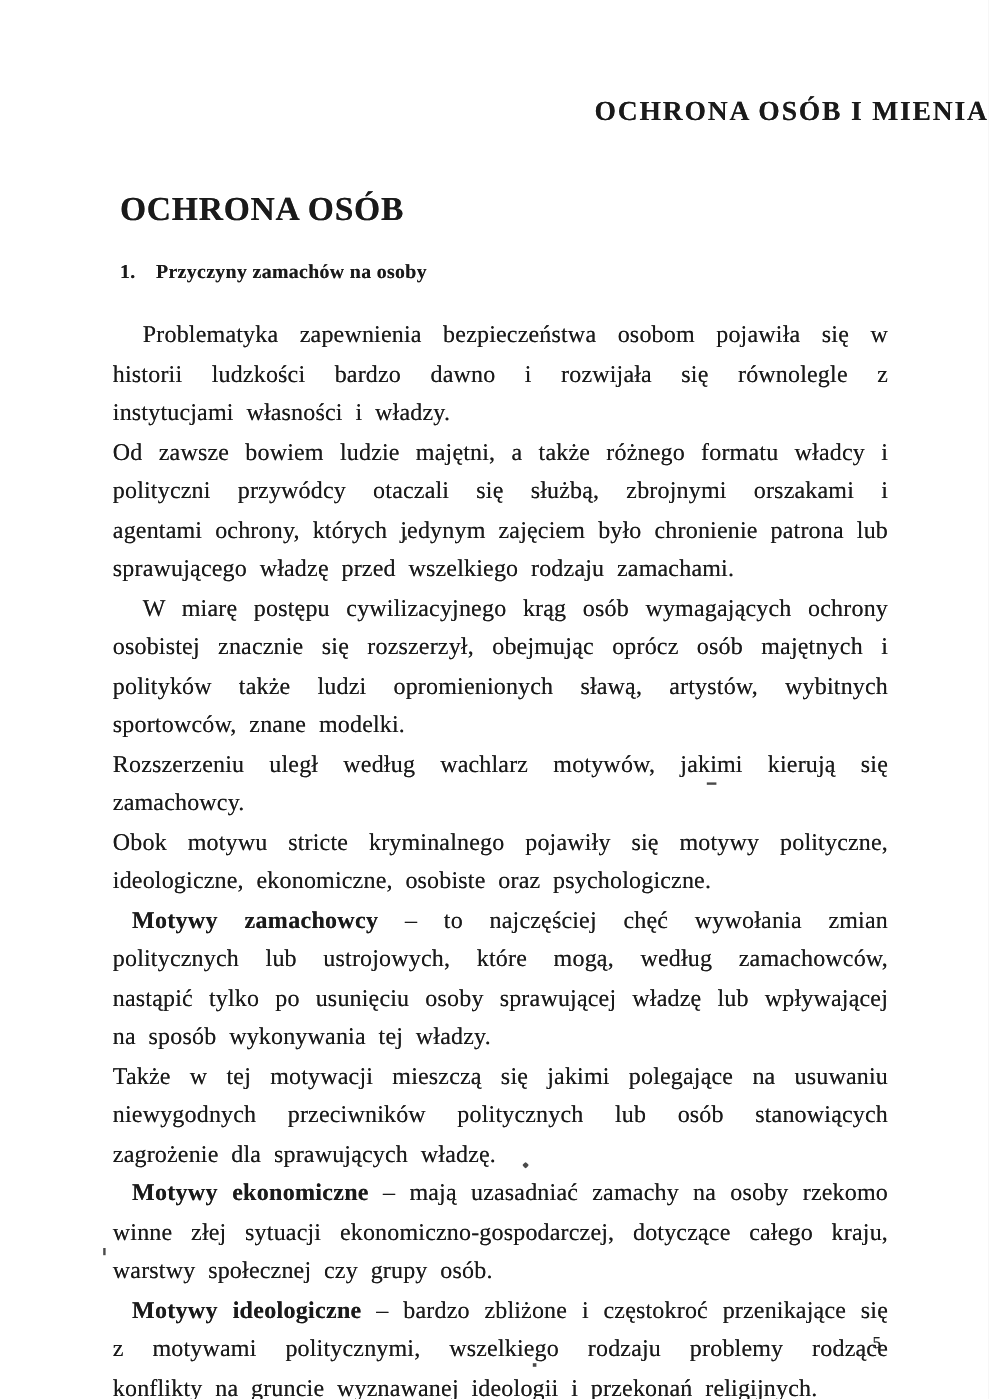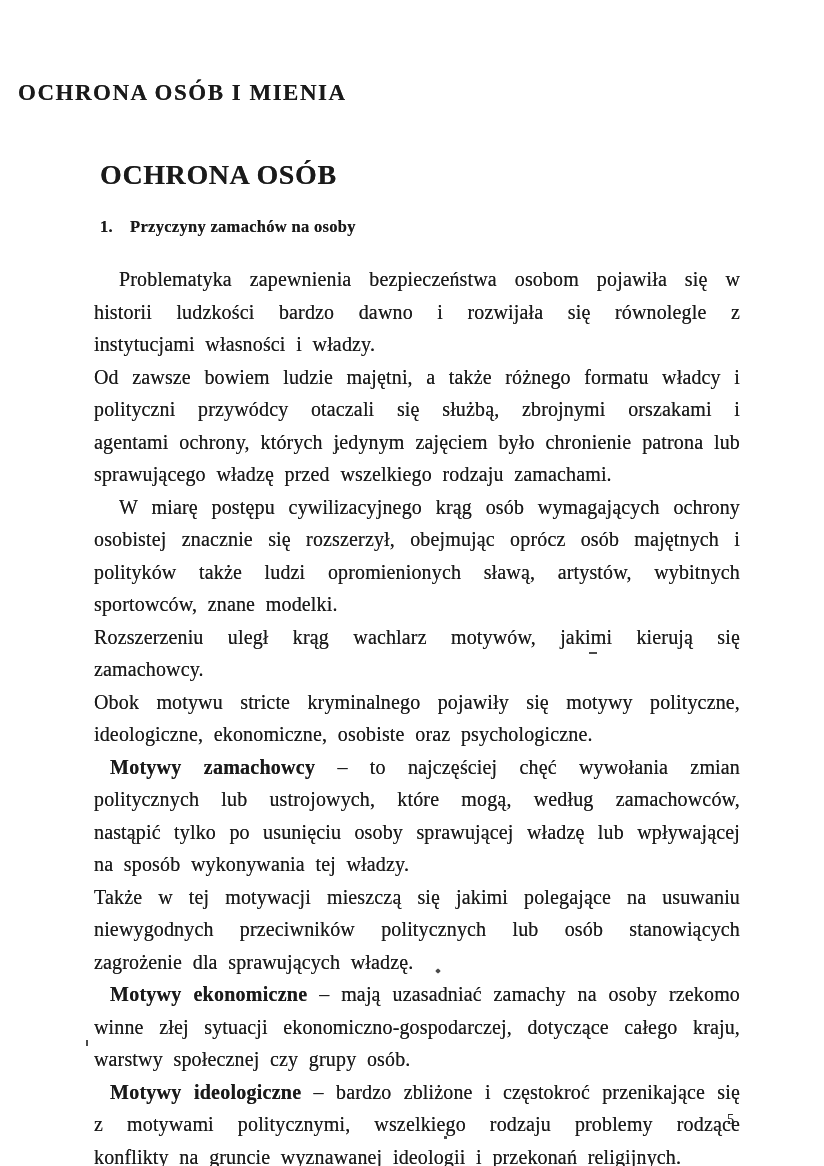--- a/index.html
+++ b/index.html
@@ -18,21 +18,21 @@
     color: #1a1a1a;
     box-sizing: border-box;
   }
   .scan-text {
     text-shadow: 0 0 0.45px rgba(25,25,25,0.75);
   }
   .doc-title {
     margin: 0;
     padding-top: 80px;
     padding-left: 18px;
-    text-align: left;
+    text-align: right;
     font-size: 23px;
     font-weight: bold;
     letter-spacing: 1.5px;
     line-height: 1.15;
   }
   .section-title {
     margin: 54px 0 0 100px;
     font-size: 28px;
     font-weight: bold;
     letter-spacing: 0.6px;
@@ -98,21 +98,21 @@
   <h2 class="section-title scan-text">OCHRONA OSÓB</h2>
 
   <h3 class="subsection scan-text">
     <span class="num">1.</span><span>Przyczyny zamachów na osoby</span>
   </h3>
 
   <div class="doc-body scan-text">
     <p class="ind">Problematyka zapewnienia bezpieczeństwa osobom pojawiła się w historii ludzkości bardzo dawno i rozwijała się równolegle z instytucjami własności i władzy.</p>
     <p>Od zawsze bowiem ludzie majętni, a także różnego formatu władcy i polityczni przywódcy otaczali się służbą, zbrojnymi orszakami i agentami ochrony, których jedynym zajęciem było chronienie patrona lub sprawującego władzę przed wszelkiego rodzaju zamachami.</p>
     <p class="ind">W miarę postępu cywilizacyjnego krąg osób wymagających ochrony osobistej znacznie się rozszerzył, obejmując oprócz osób majętnych i polityków także ludzi opromienionych sławą, artystów, wybitnych sportowców, znane modelki.</p>
-    <p>Rozszerzeniu uległ krąg wachlarz motywów, jakimi kierują się zamachowcy.</p>
+    <p>Rozszerzeniu uległ według wachlarz motywów, jakimi kierują się zamachowcy.</p>
     <p>Obok motywu stricte kryminalnego pojawiły się motywy polityczne, ideologiczne, ekonomiczne, osobiste oraz psychologiczne.</p>
     <p class="ind-sm">
       <strong>Motywy zamachowcy</strong><span> – to najczęściej chęć wywołania zmian politycznych lub ustrojowych, które mogą, według zamachowców, nastąpić tylko po usunięciu osoby sprawującej władzę lub wpływającej na sposób wykonywania tej władzy.</span>
     </p>
     <p>Także w tej motywacji mieszczą się jakimi polegające na usuwaniu niewygodnych przeciwników politycznych lub osób stanowiących zagrożenie dla sprawujących władzę.</p>
     <p class="ind-sm">
       <strong>Motywy ekonomiczne</strong><span> – mają uzasadniać zamachy na osoby rzekomo winne złej sytuacji ekonomiczno-gospodarczej, dotyczące całego kraju, warstwy społecznej czy grupy osób.</span>
     </p>
     <p class="ind-sm">
       <strong>Motywy ideologiczne</strong><span> – bardzo zbliżone i częstokroć przenikające się z motywami politycznymi, wszelkiego rodzaju problemy rodzące konflikty na gruncie wyznawanej ideologii i przekonań religijnych.</span>

